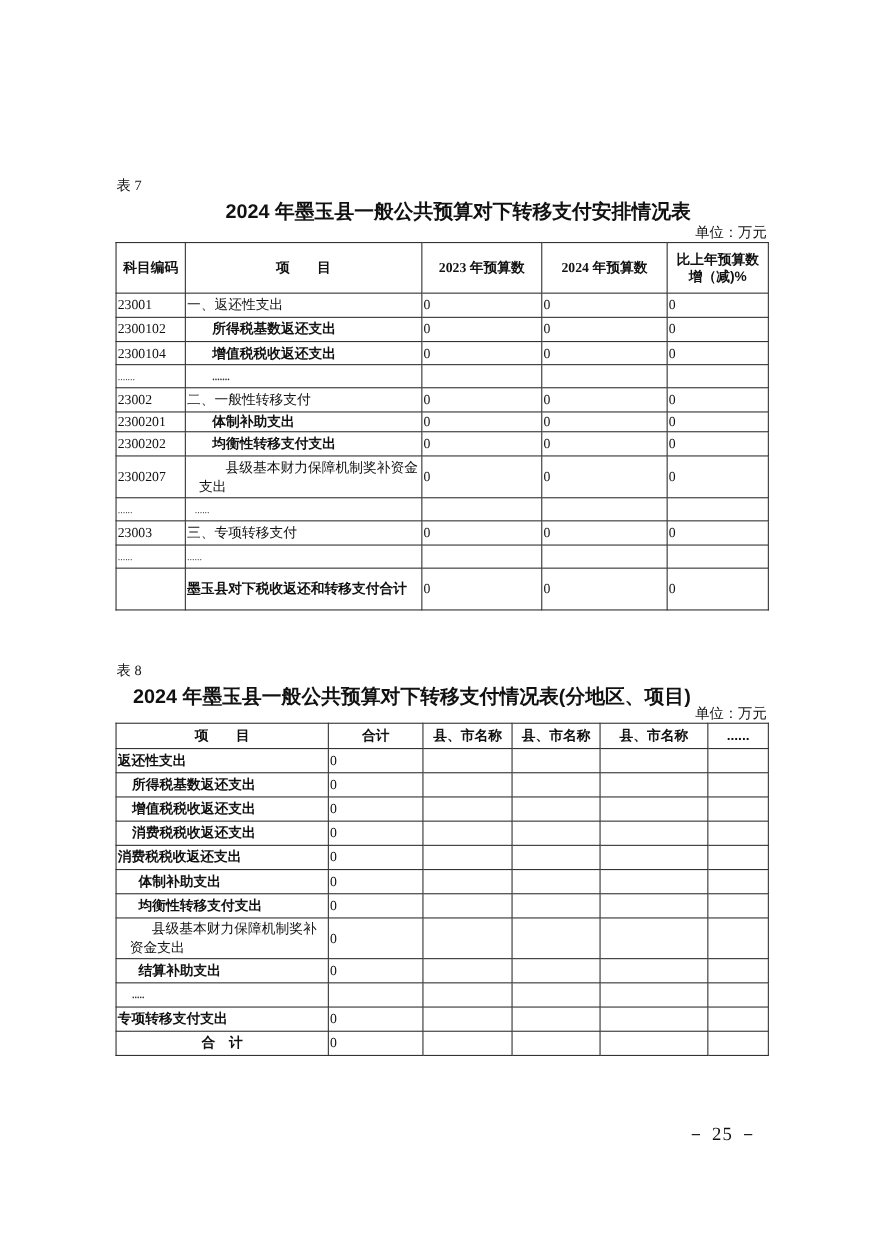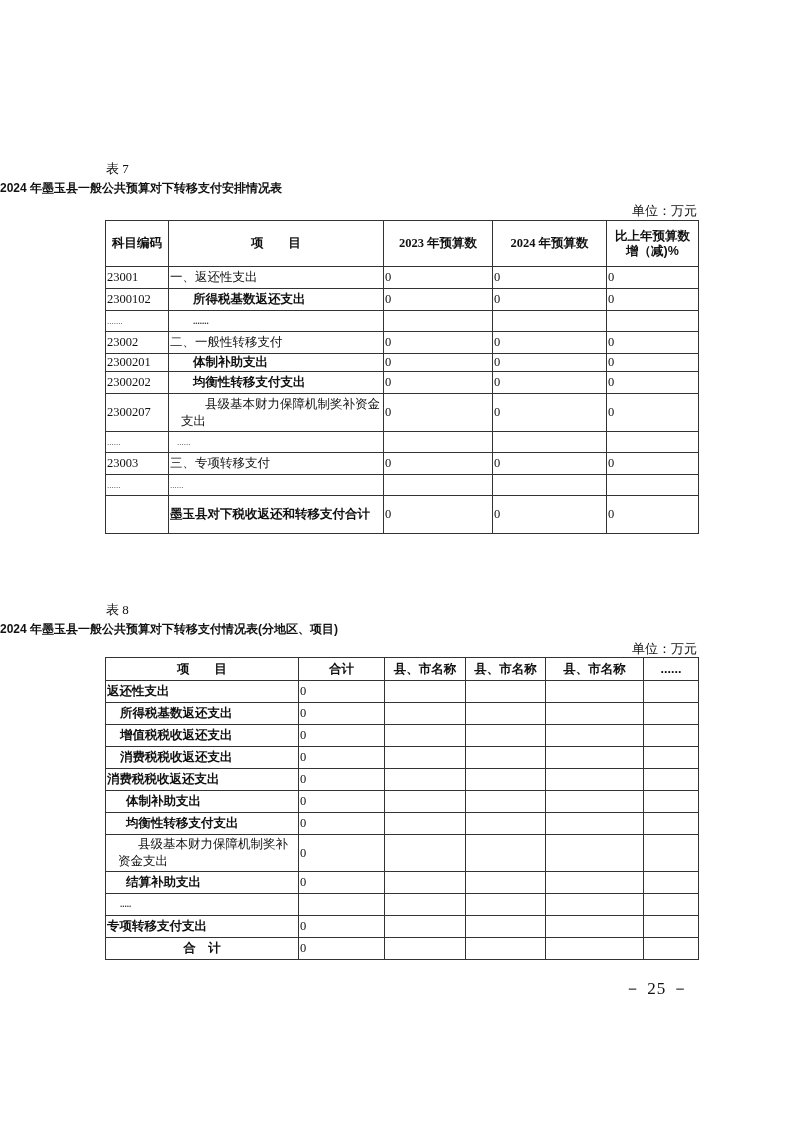--- a/index.html
+++ b/index.html
@@ -14,25 +14,25 @@
       overflow: hidden;
       font-family: "Liberation Serif", "DejaVu Serif", serif;
       color: #111111;
     }
     .abs { position: absolute; }
     .table-label {
       font-size: 13px;
       left: 106px;
     }
     .table-title {
-      font-size: 12px;
+      font-size: 18px;
       font-weight: bold;
       left: 0;
       width: 628px;
-      text-align: left;
+      text-align: right;
       font-family: "Liberation Sans", "DejaVu Sans", sans-serif;
     }
     .unit {
       font-size: 13px;
       right: 96px;
     }
     table {
       position: absolute;
       border-collapse: collapse;
       table-layout: fixed;
@@ -61,21 +61,21 @@
       font-family: "Liberation Sans", "DejaVu Sans", sans-serif;
       font-weight: bold;
     }
     td.center { text-align: center; }
     td.dots { font-size: 9px; color: #333; }
     .t8 td.ind { padding-left: 14px; }
     .t8 td.ind-wrap { text-indent: 20px; }
     .page-num {
       font-size: 17px;
       left: 624px;
-      top: 977px;
+      top: 1019px;
       letter-spacing: 1px;
     }
   </style>
 </head>
 <body>
 
 <div class="abs table-label" style="top:160px;">表 7</div>
 <div class="abs table-title" style="top:180px;">2024 年墨玉县一般公共预算对下转移支付安排情况表</div>
 <div class="abs unit" style="top:202px;">单位：万元</div>
 
@@ -108,20 +108,27 @@
       <td class="num">0</td>
     </tr>
     <tr style="height:22px;">
       <td class="code">2300102</td>
       <td class="item ind">所得税基数返还支出</td>
       <td class="num">0</td>
       <td class="num">0</td>
       <td class="num">0</td>
     </tr>
     <tr style="height:21px;">
+      <td class="code">2300104</td>
+      <td class="item ind">增值税税收返还支出</td>
+      <td class="num">0</td>
+      <td class="num">0</td>
+      <td class="num">0</td>
+    </tr>
+    <tr style="height:21px;">
       <td class="code dots">.......</td>
       <td class="item ind dots">.......</td>
       <td class="num"></td>
       <td class="num"></td>
       <td class="num"></td>
     </tr>
     <tr style="height:22px;">
       <td class="code">23002</td>
       <td class="item">二、一般性转移支付</td>
       <td class="num">0</td>

